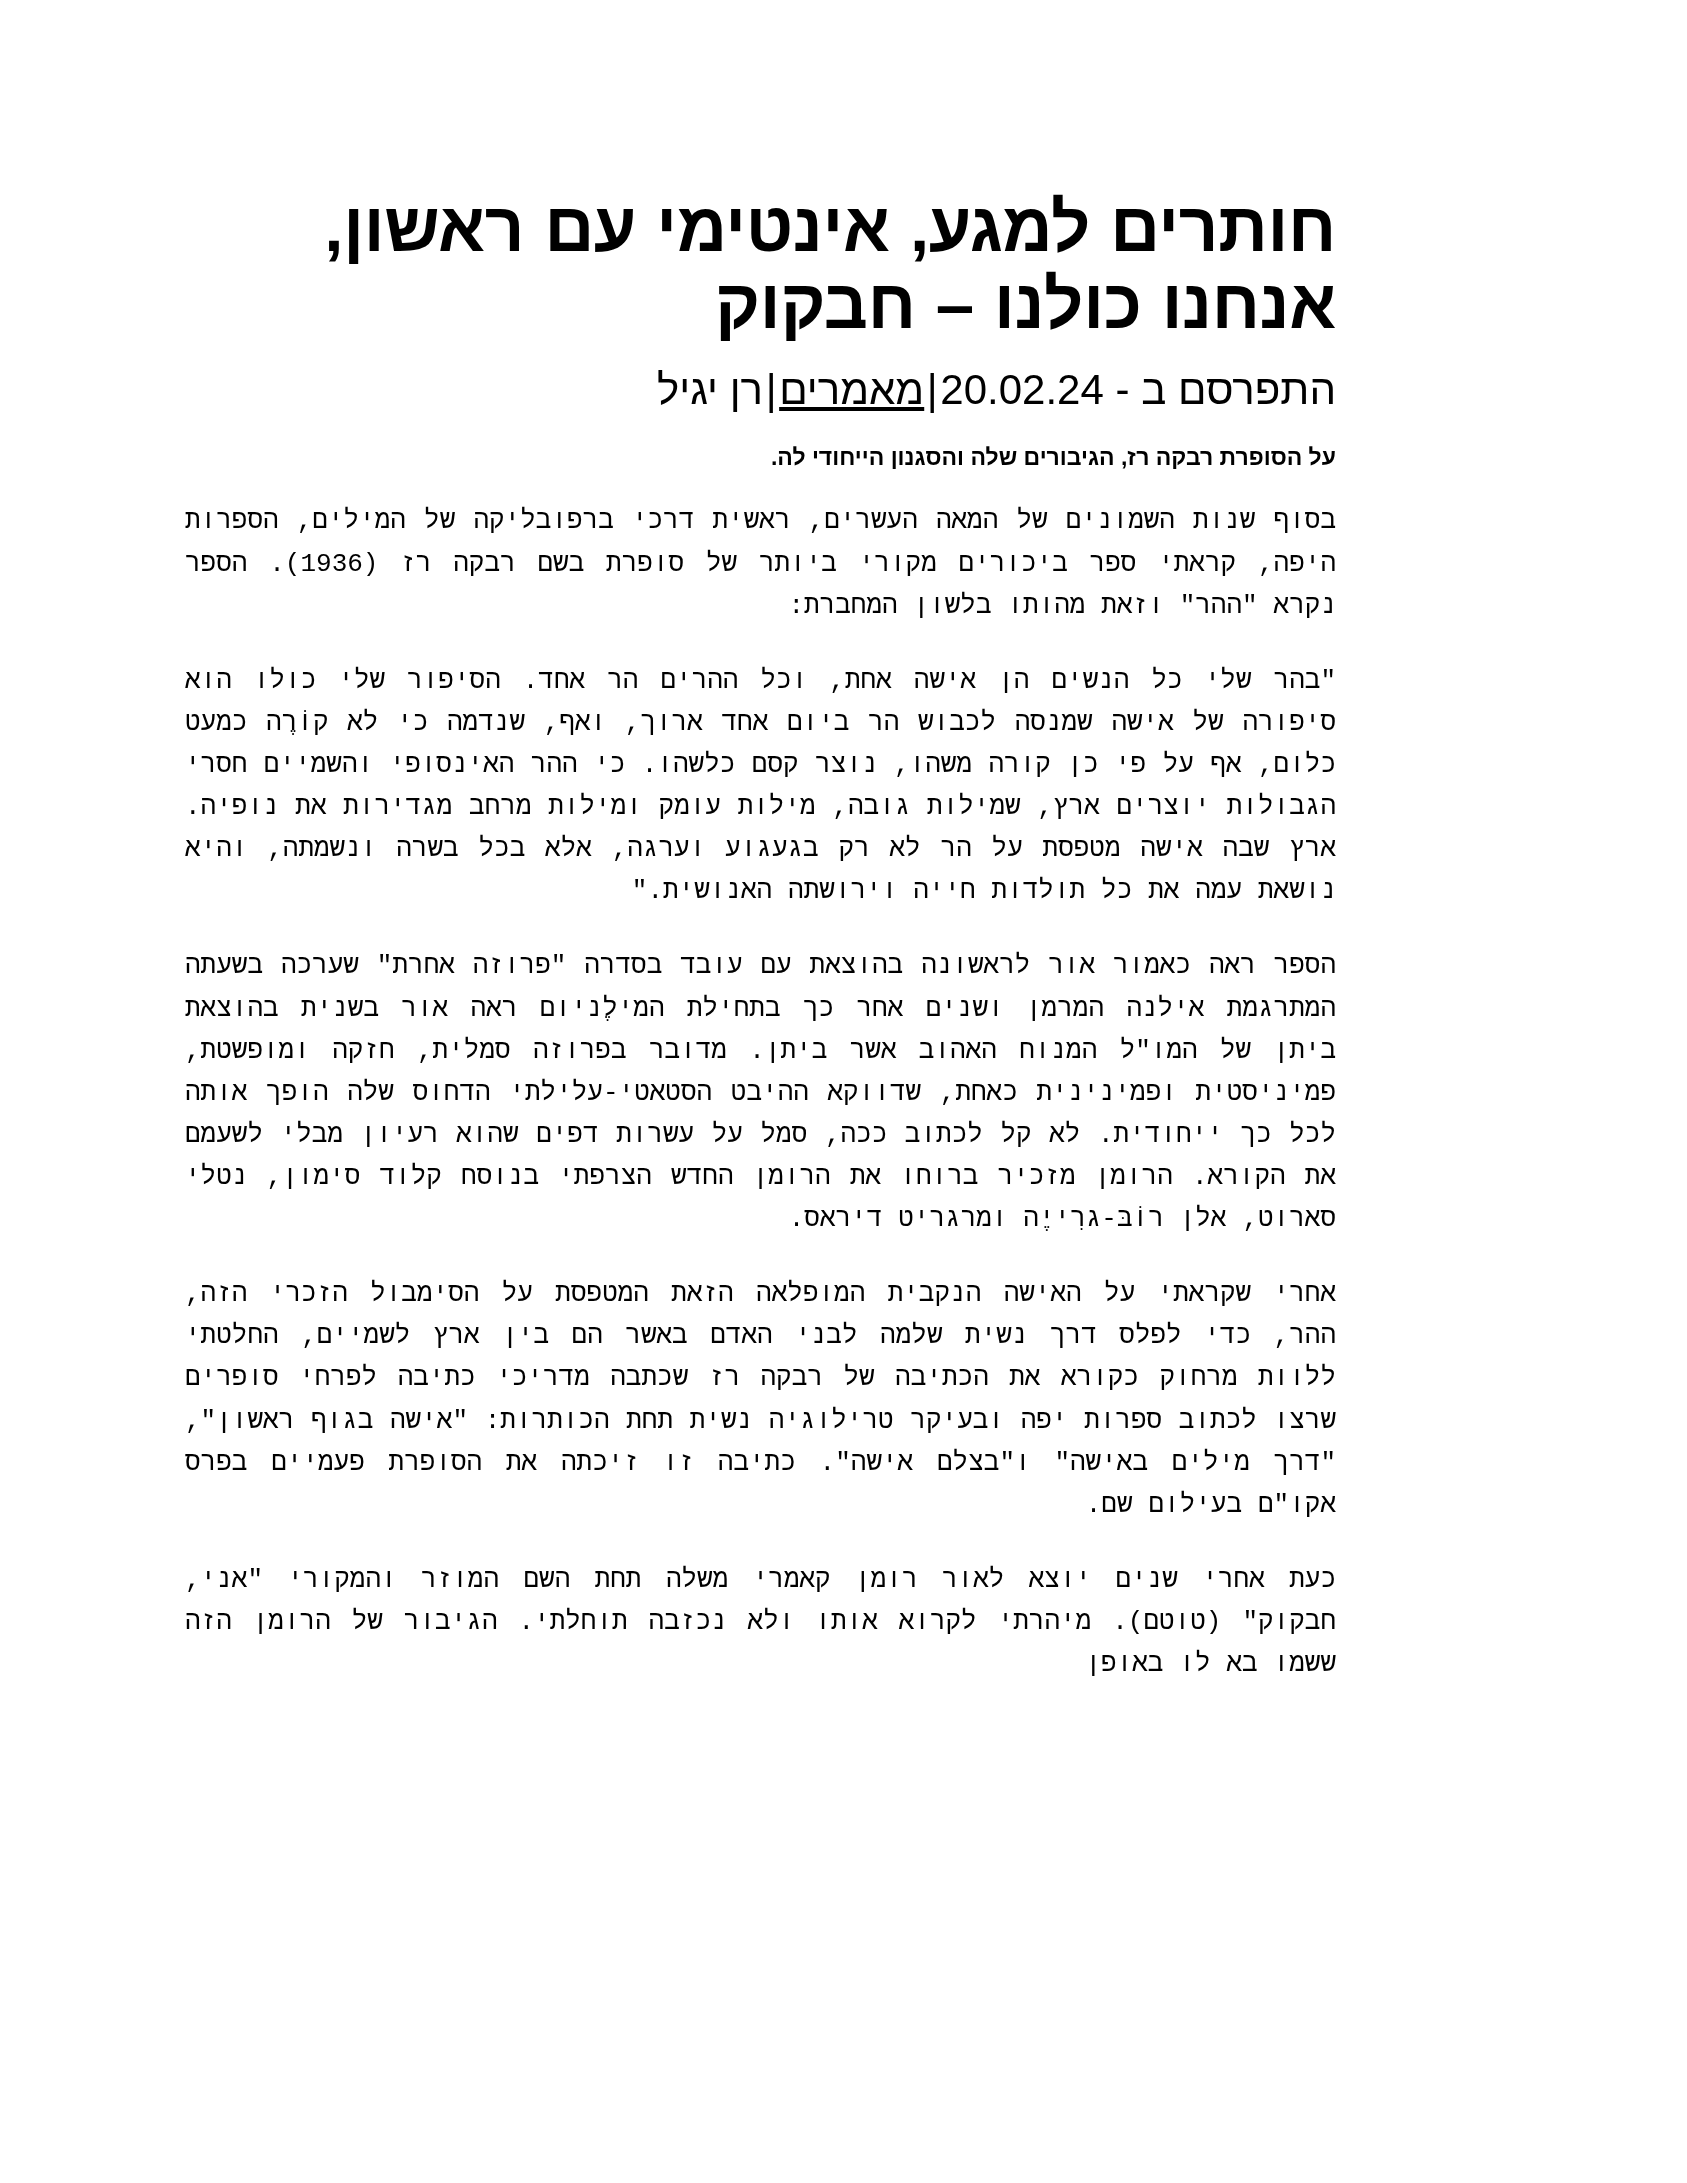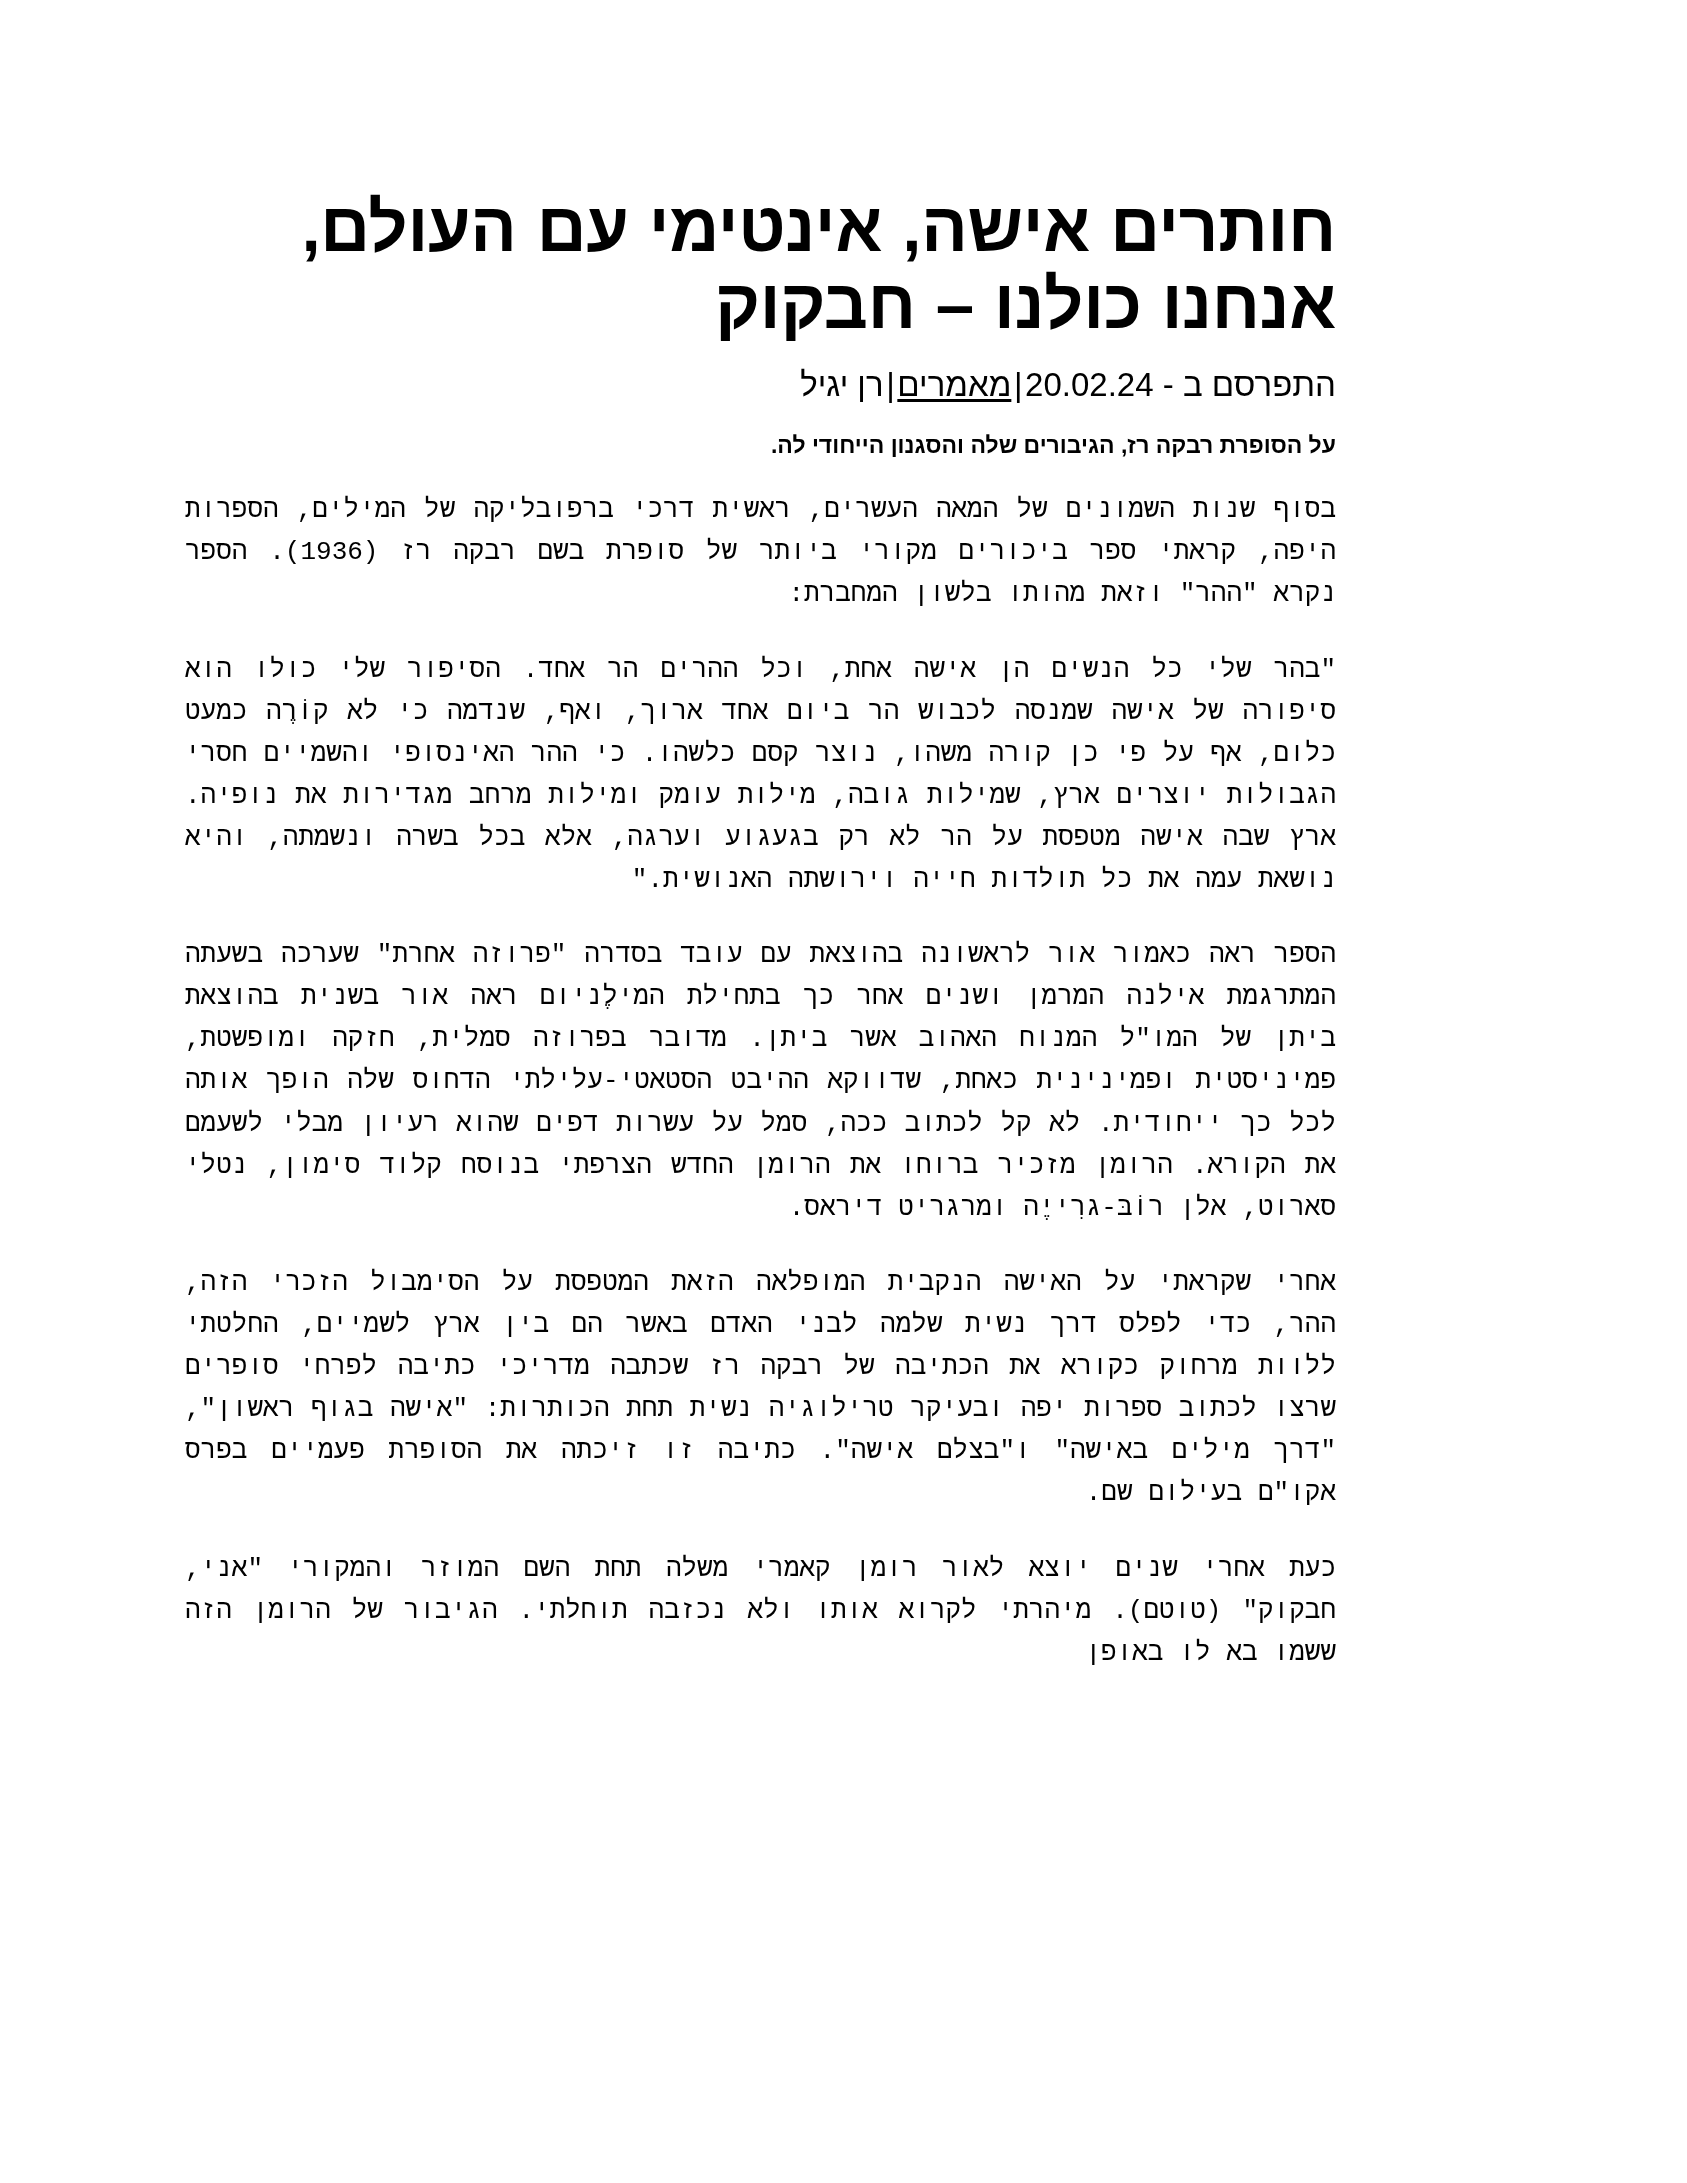--- a/index.html
+++ b/index.html
@@ -36,21 +36,21 @@
     font-weight: bold;
     letter-spacing: -0.3px;
     margin: 0 0 20px 0;
     text-align: right;
     direction: rtl;
     word-spacing: 1.3px;
   }
 
   
   .byline {
-    font-size: 33px;
+    font-size: 42px;
     line-height: 1.25;
     font-weight: normal;
     margin: 0 0 26.5px 0;
     text-align: right;
     direction: rtl;
     white-space: nowrap;
   }
   .byline .sep {
     padding: 0 2.6px;
   }
@@ -89,21 +89,21 @@
   .body-copy p:last-child {
     margin-bottom: 8px;
   }
 </style>
 </head>
 <body>
 
 <div class="page">
   <div class="content">
 
-    <h1 class="article-title">חותרים אישה, אינטימי עם העולם, אנחנו כולנו – חבקוק</h1>
+    <h1 class="article-title">חותרים למגע, אינטימי עם ראשון, אנחנו כולנו – חבקוק</h1>
 
     <div class="byline">
       <span>התפרסם ב - 20.02.24</span><span class="sep">|</span><span class="link">מאמרים</span><span class="sep">|</span><span>רן יגיל</span>
     </div>
 
     <div class="deck">על הסופרת רבקה רז, הגיבורים שלה והסגנון הייחודי לה.</div>
 
     <div class="body-copy">
       <p>בסוף שנות השמונים של המאה העשרים, ראשית דרכי ברפובליקה של המילים, הספרות היפה, קראתי ספר ביכורים מקורי ביותר של סופרת בשם רבקה רז (1936). הספר נקרא "ההר" וזאת מהותו בלשון המחברת:</p>
       <p>"בהר שלי כל הנשים הן אישה אחת, וכל ההרים הר אחד. הסיפור שלי כולו הוא סיפורה של אישה שמנסה לכבוש הר ביום אחד ארוך, ואף, שנדמה כי לא קוֹרֶה כמעט כלום, אף על פי כן קורה משהו, נוצר קסם כלשהו. כי ההר האינסופי והשמיים חסרי הגבולות יוצרים ארץ, שמילות גובה, מילות עומק ומילות מרחב מגדירות את נופיה. ארץ שבה אישה מטפסת על הר לא רק בגעגוע וערגה, אלא בכל בשרה ונשמתה, והיא נושאת עמה את כל תולדות חייה וירושתה האנושית."</p>

